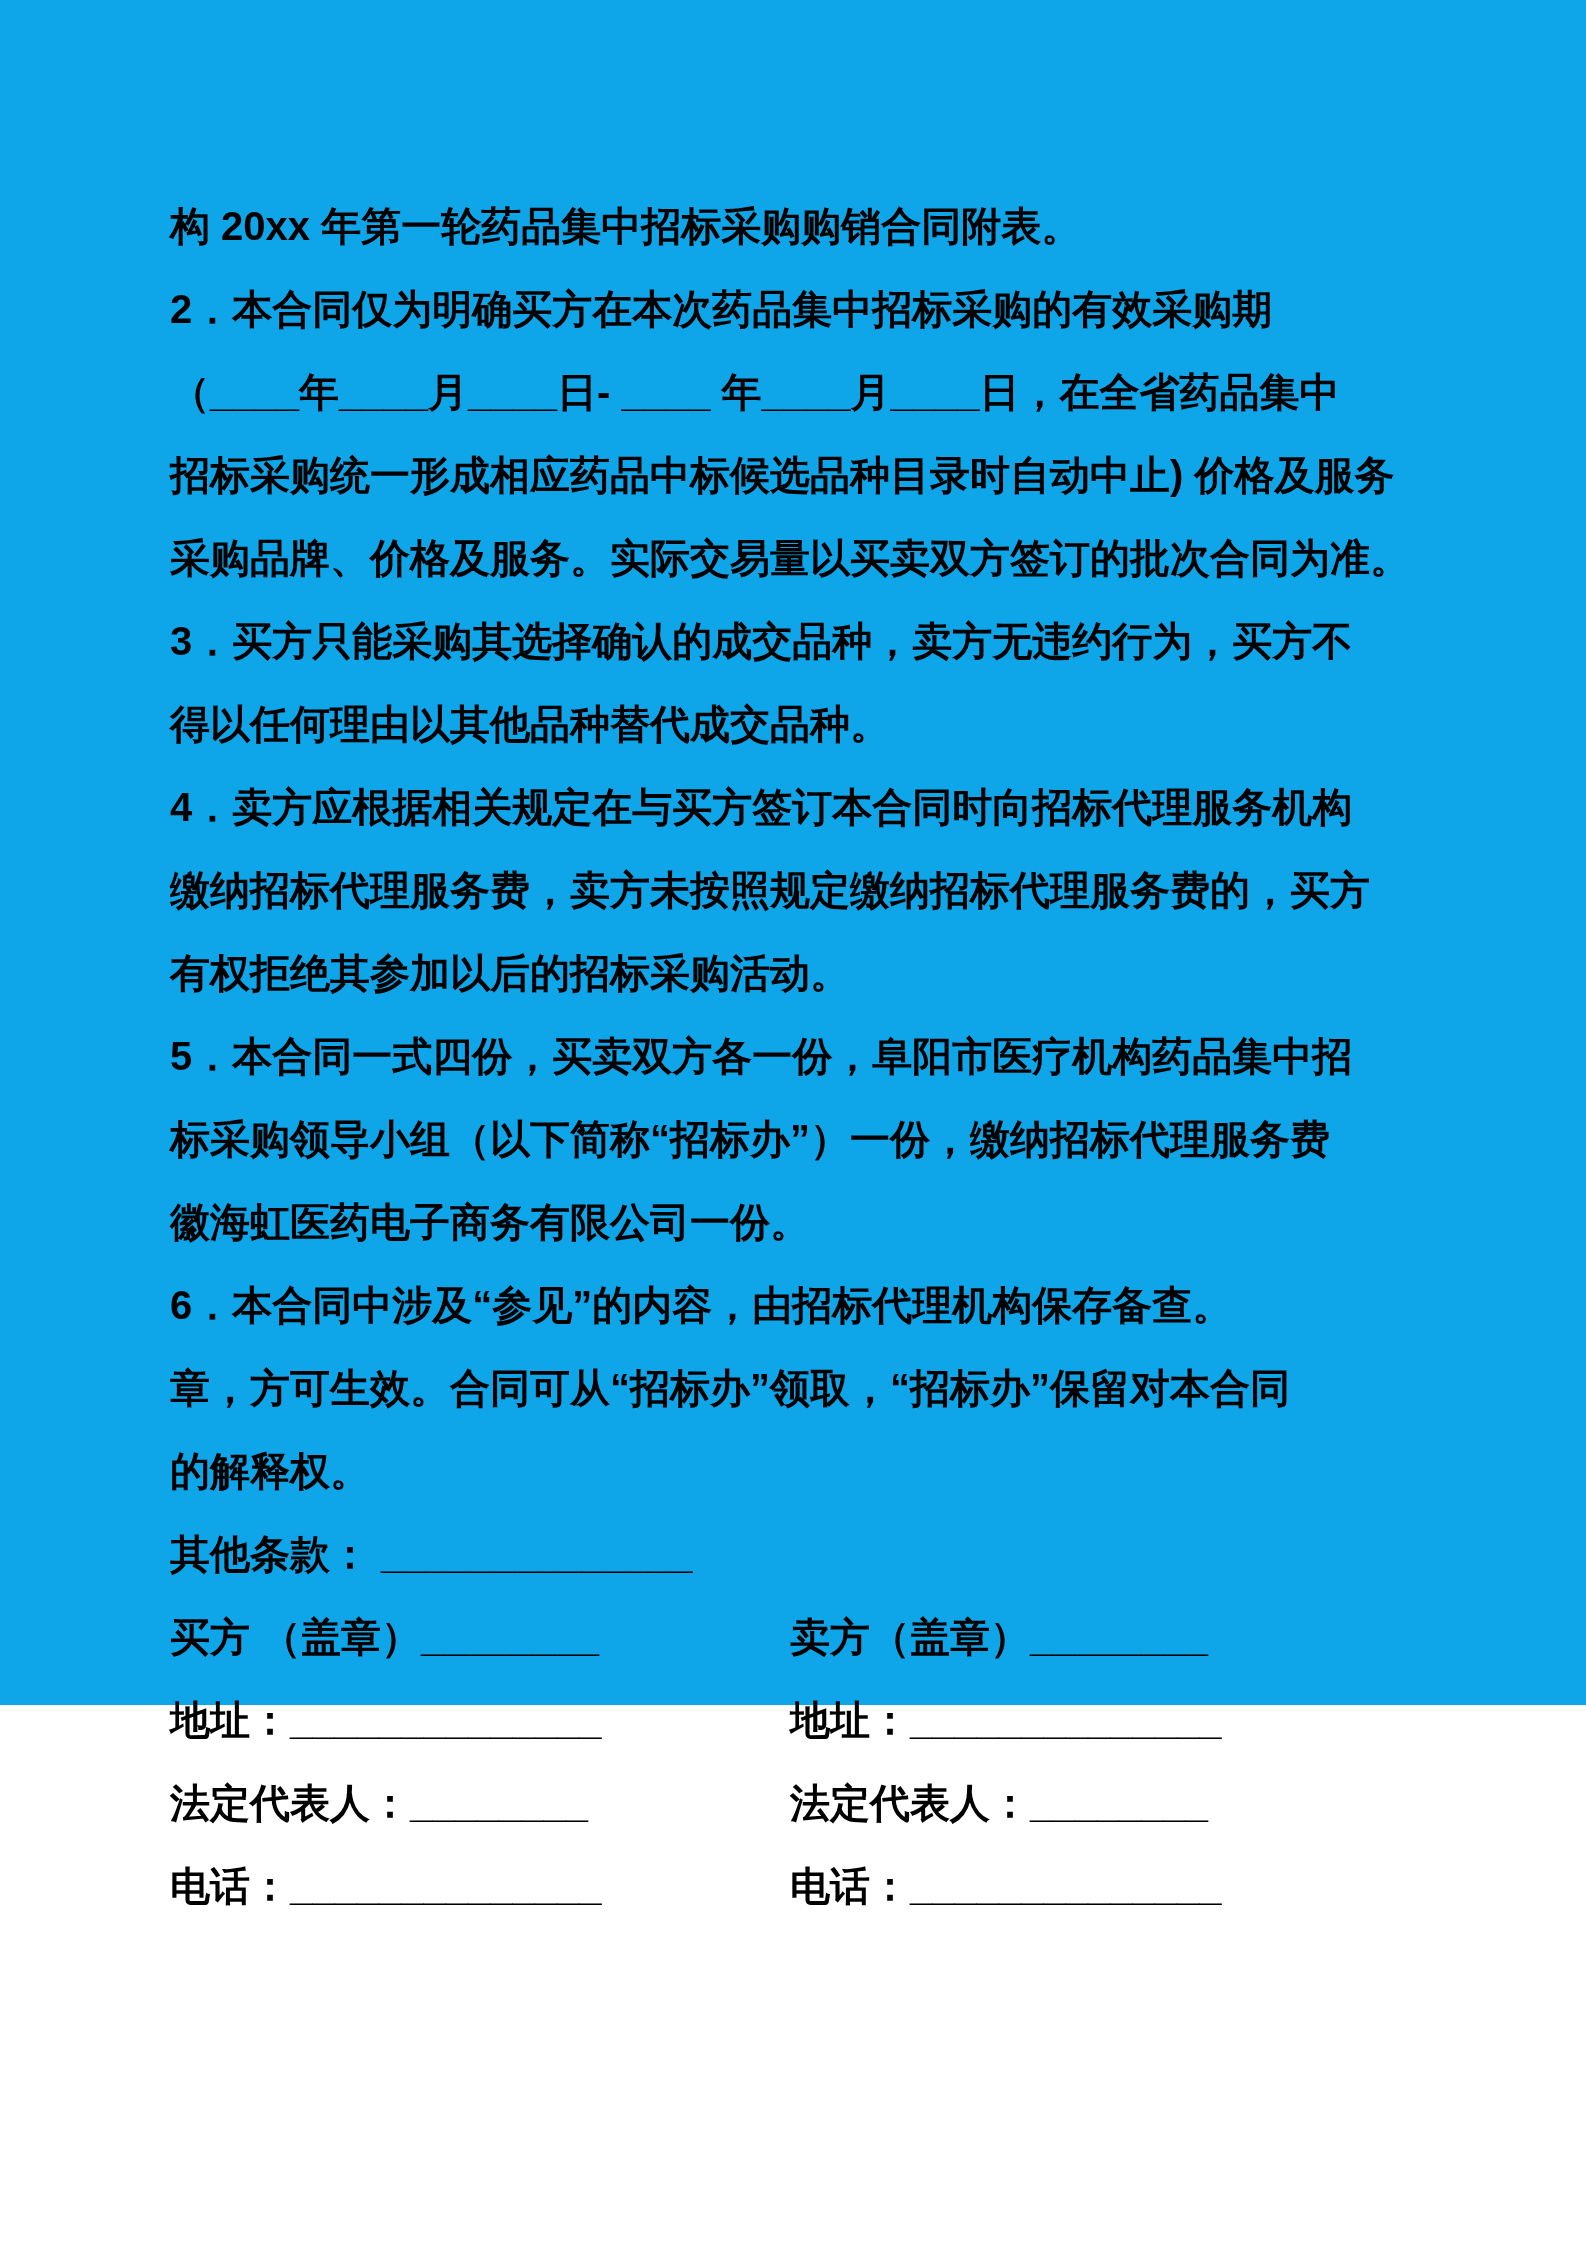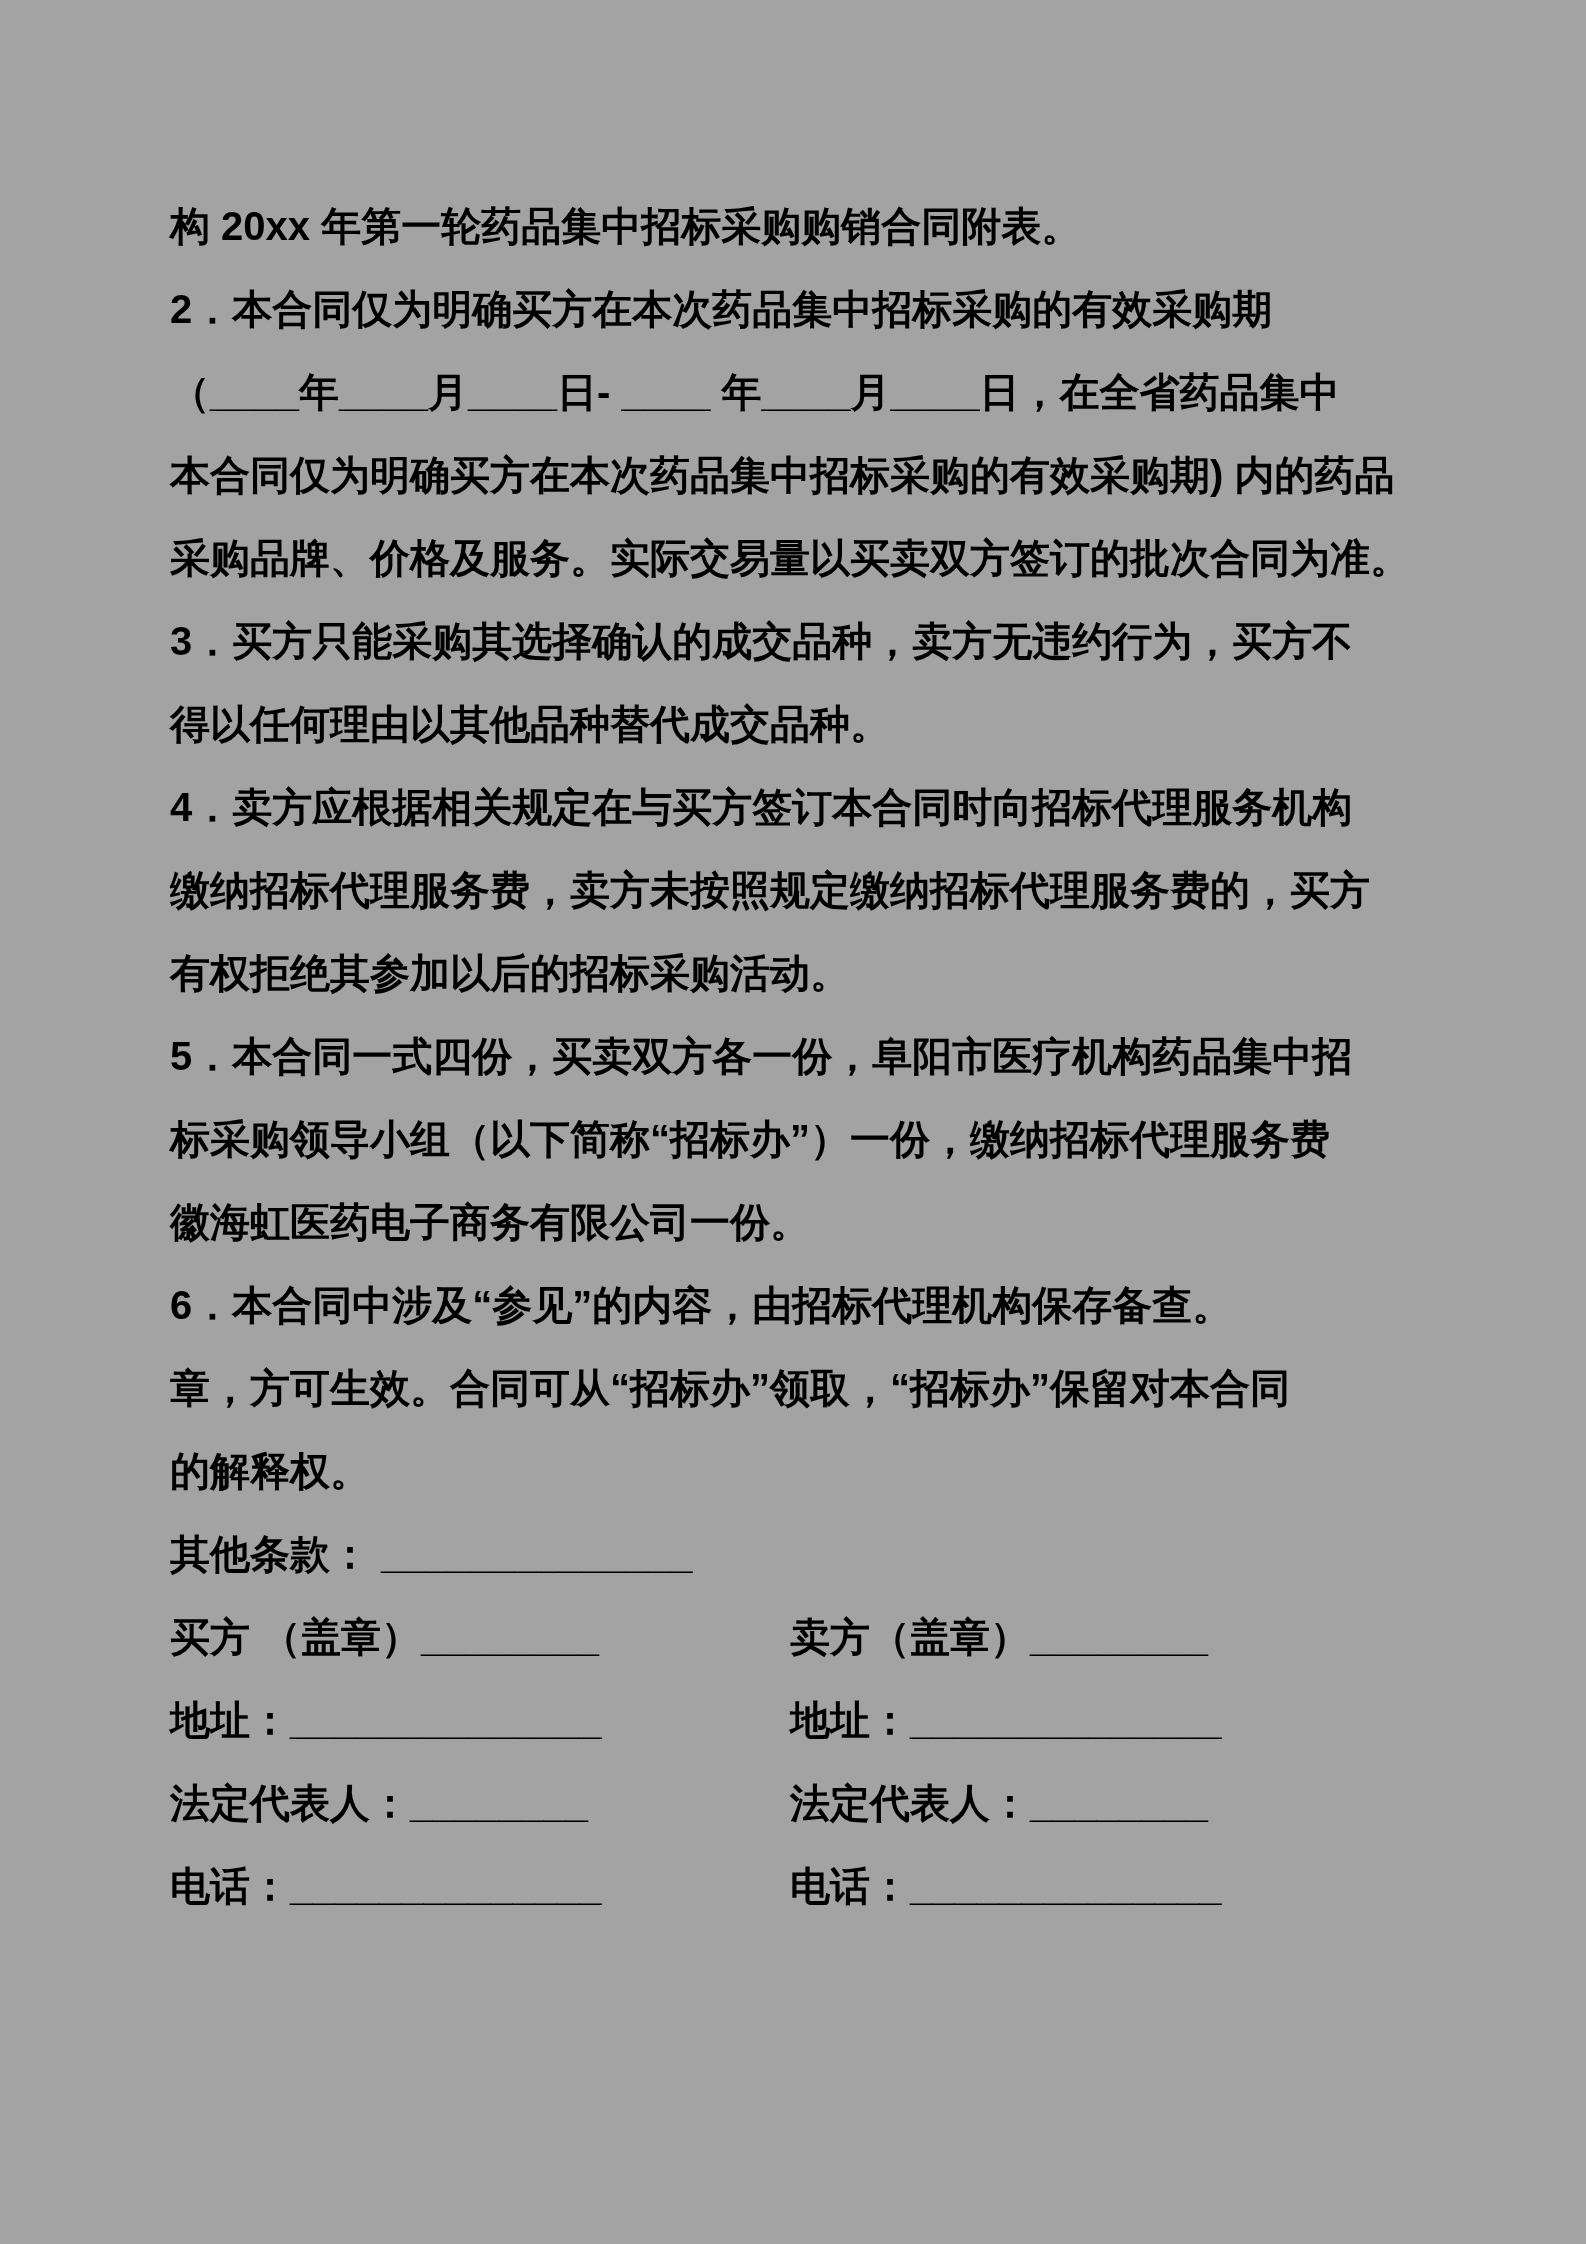--- a/index.html
+++ b/index.html
@@ -4,22 +4,22 @@
 <style>
   * { margin: 0; padding: 0; box-sizing: border-box; }
   html, body {
     width: 1586px;
     height: 2244px;
     background: #ffffff;
   }
   .page {
     position: relative;
     width: 1586px;
-    height: 2244px;
-    background: #a3a3a3;
+    height: 1705px;
+    background: #0ea5e9;
     padding: 185px 140px 0 170px;
     font-family: "Liberation Sans", sans-serif;
     color: #000000;
     font-weight: 700;
   }
   .line {
     font-size: 40px;
     line-height: 83px;
     white-space: nowrap;
   }
@@ -37,21 +37,21 @@
 </style>
 </head>
 <body>
 
 <div class="page">
 
   <div>
     <p class="line">构 20xx 年第一轮药品集中招标采购购销合同附表。</p>
     <p class="line">2．本合同仅为明确买方在本次药品集中招标采购的有效采购期</p>
     <p class="line">（____年____月____日- ____ 年____月____日，在全省药品集中</p>
-    <p class="line">本合同仅为明确买方在本次药品集中招标采购的有效采购期) 内的药品</p>
+    <p class="line">招标采购统一形成相应药品中标候选品种目录时自动中止) 价格及服务</p>
     <p class="line">采购品牌、价格及服务。实际交易量以买卖双方签订的批次合同为准。</p>
     <p class="line">3．买方只能采购其选择确认的成交品种，卖方无违约行为，买方不</p>
     <p class="line">得以任何理由以其他品种替代成交品种。</p>
     <p class="line">4．卖方应根据相关规定在与买方签订本合同时向招标代理服务机构</p>
     <p class="line">缴纳招标代理服务费，卖方未按照规定缴纳招标代理服务费的，买方</p>
     <p class="line">有权拒绝其参加以后的招标采购活动。</p>
     <p class="line">5．本合同一式四份，买卖双方各一份，阜阳市医疗机构药品集中招</p>
     <p class="line">标采购领导小组（以下简称“招标办”）一份，缴纳招标代理服务费</p>
     <p class="line">徽海虹医药电子商务有限公司一份。</p>
     <p class="line">6．本合同中涉及“参见”的内容，由招标代理机构保存备查。</p>

